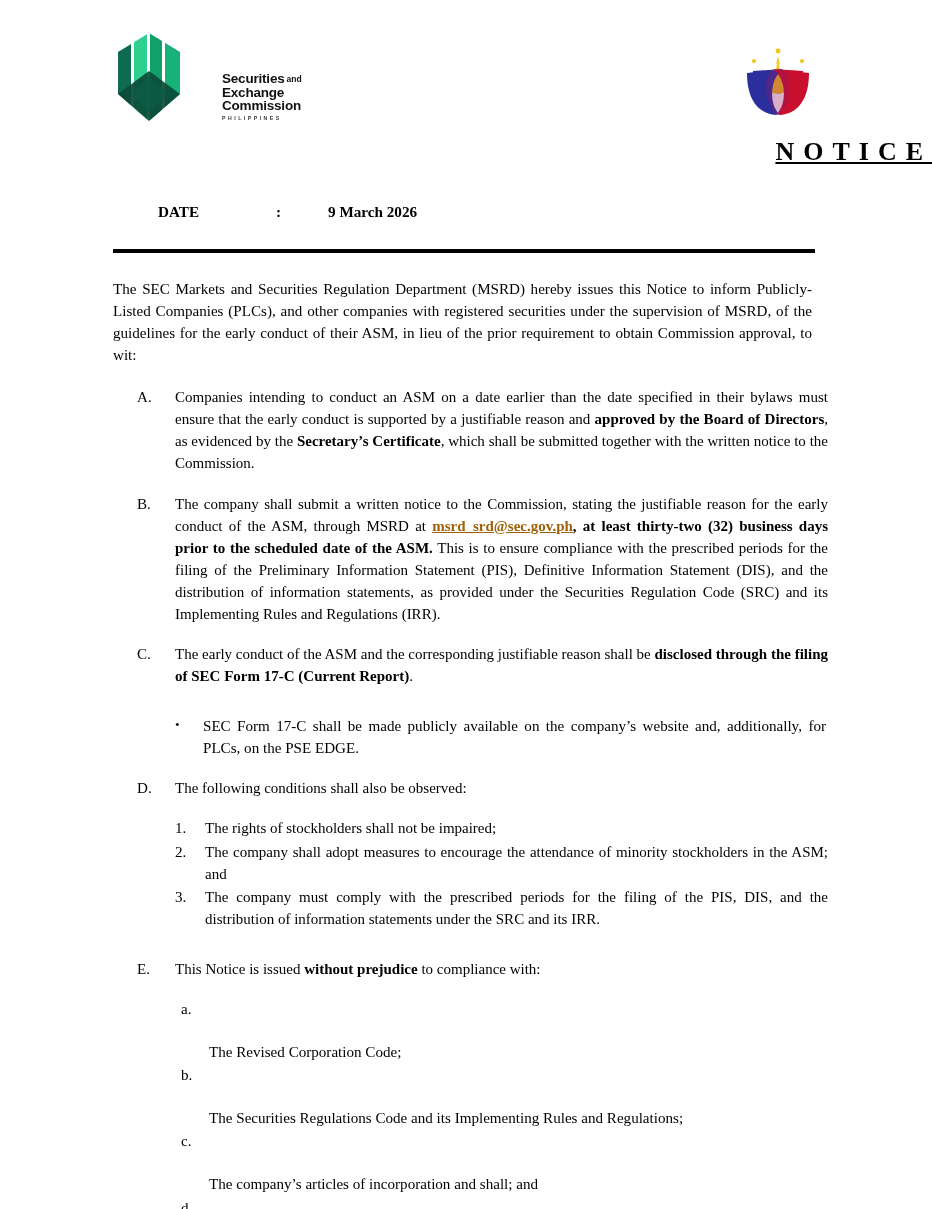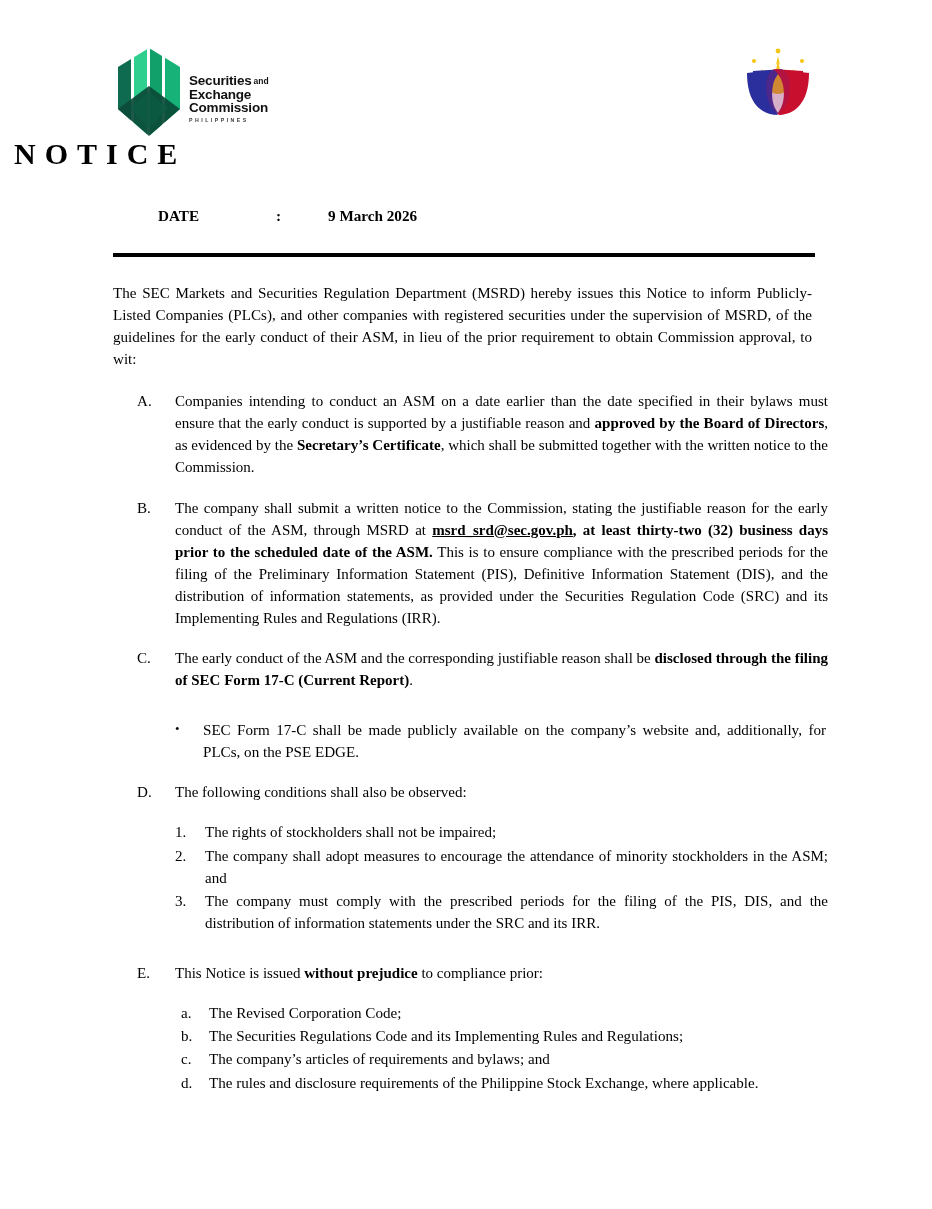--- a/index.html
+++ b/index.html
@@ -17,23 +17,24 @@
   }
 
   
   .letterhead {
     position: relative;
     height: 125px;
   }
   .sec-logo-block {
     position: absolute;
     left: 118px;
-    top: 48px;
+    top: 33px;
     display: flex;
-    align-items: center;
+    align-items: flex-end;
+    gap: 33px;
   }
   .sec-mark {
     width: 62px;
     height: 88px;
     position: relative;
     flex: 0 0 auto;
   }
   .sec-mark svg { display: block; }
   .sec-words {
     margin-left: 9px;
@@ -68,27 +69,28 @@
     position: absolute;
     left: 741px;
     top: 43px;
     width: 74px;
     height: 72px;
   }
   .ph-emblem svg { display: block; }
 
   
   .notice-title {
-    text-align: left;
-    font-size: 30px;
+    text-align: right;
+    font-size: 26px;
     font-weight: 700;
     letter-spacing: 9px;
     margin-top: 12px;
     margin-left: 14px;
     font-family: "Liberation Serif", "DejaVu Serif", serif;
+    text-decoration: underline;
   }
 
   
   .meta {
     margin: 34px 0 0 0;
     padding: 0 0 0 0;
     width: 100%;
     border-collapse: collapse;
   }
   .meta td {
@@ -116,21 +118,21 @@
     font-size: 15.1px;
     line-height: 1.47;
   }
   .para {
     text-align: justify;
     margin: 0 16px 20px 0;
   }
   b, .b { font-weight: 700; }
 
   a.maillink {
-    color: #000000;
+    color: #a16207;
     font-weight: 700;
     text-decoration: underline;
   }
 
   
   .alpha-list { margin: 0; }
   .alpha-item {
     display: flex;
     margin: 0 0 18px 0;
     padding-left: 24px;
@@ -171,21 +173,21 @@
     flex: 1 1 auto;
     text-align: justify;
     font-size: 15px;
     line-height: 1.47;
   }
 
   
   .let-list { margin: 0; padding-left: 68px; }
   .let-item { display: flex; margin-bottom: 1px; }
   .let-item .lmark { flex: 0 0 28px; font-size: 15.1px; line-height: 1.47; }
-  .let-item .ltext { flex: 1 1 auto; font-size: 15.1px; line-height: 1.47; }
+  .let-item .ltext { flex: 1 1 auto; font-size: 15.1px; line-height: 1.47; margin-top: 43px; }
 
   .spacer-sm { height: 10px; }
 </style>
 </head>
 <body>
 
 <div class="letterhead">
 
   <div class="sec-logo-block">
     <div class="sec-mark">
@@ -307,35 +309,35 @@
       <div class="num-item">
         <div class="nmark">3.</div>
         <div class="ntext">The company must comply with the prescribed periods for the filing of the PIS, DIS, and the distribution of information statements under the SRC and its IRR.</div>
       </div>
     </div>
 
     <div class="spacer-sm"></div>
 
     <div class="alpha-item">
       <div class="marker">E.</div>
-      <div class="itext"><span>This Notice is issued </span><b>without prejudice</b><span> to compliance prior:</span></div>
+      <div class="itext"><span>This Notice is issued </span><b>without prejudice</b><span> to compliance with:</span></div>
     </div>
 
     <div class="let-list">
       <div class="let-item">
         <div class="lmark">a.</div>
         <div class="ltext">The Revised Corporation Code;</div>
       </div>
       <div class="let-item">
         <div class="lmark">b.</div>
         <div class="ltext">The Securities Regulations Code and its Implementing Rules and Regulations;</div>
       </div>
       <div class="let-item">
         <div class="lmark">c.</div>
-        <div class="ltext">The company’s articles of requirements and bylaws; and</div>
+        <div class="ltext">The company’s articles of incorporation and shall; and</div>
       </div>
       <div class="let-item">
         <div class="lmark">d.</div>
         <div class="ltext">The rules and disclosure requirements of the Philippine Stock Exchange, where applicable.</div>
       </div>
     </div>
 
   </div>
 </div>
 

